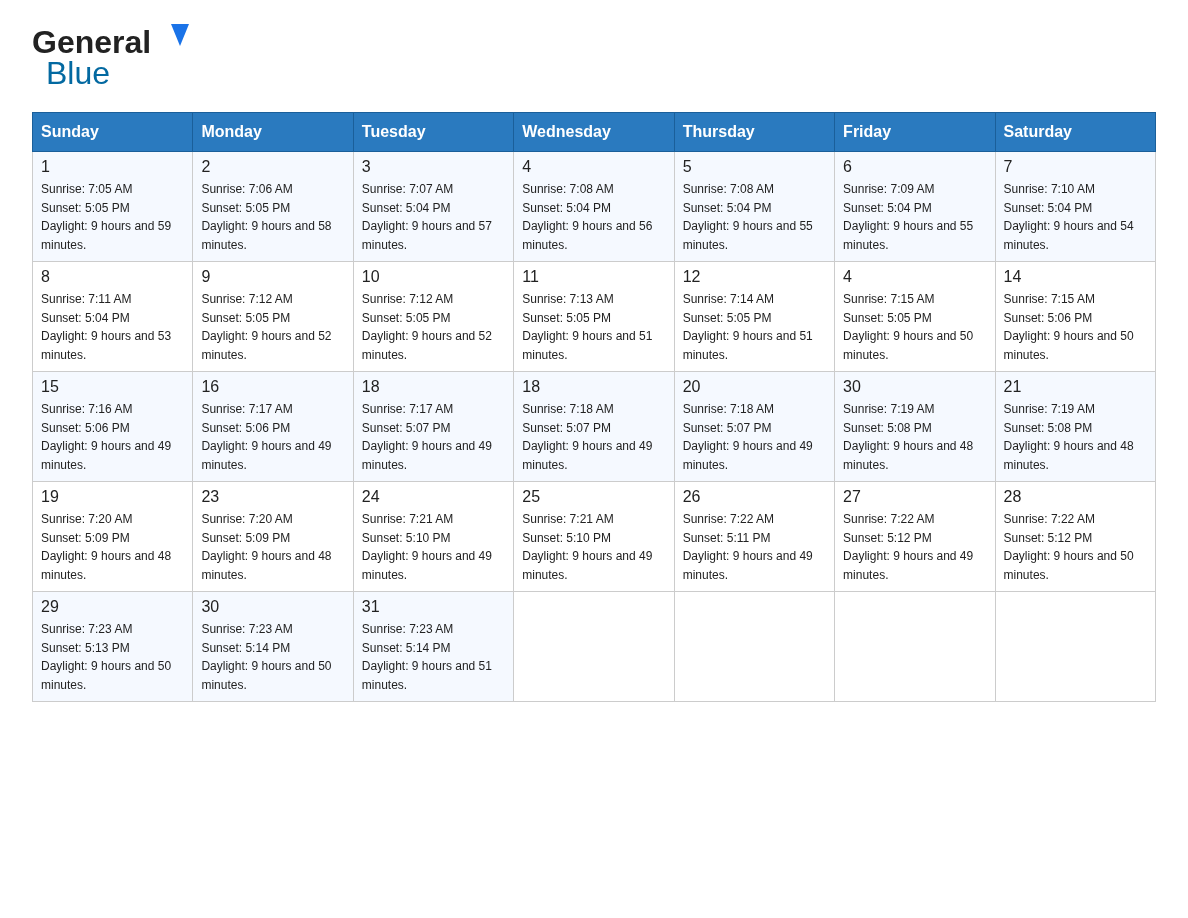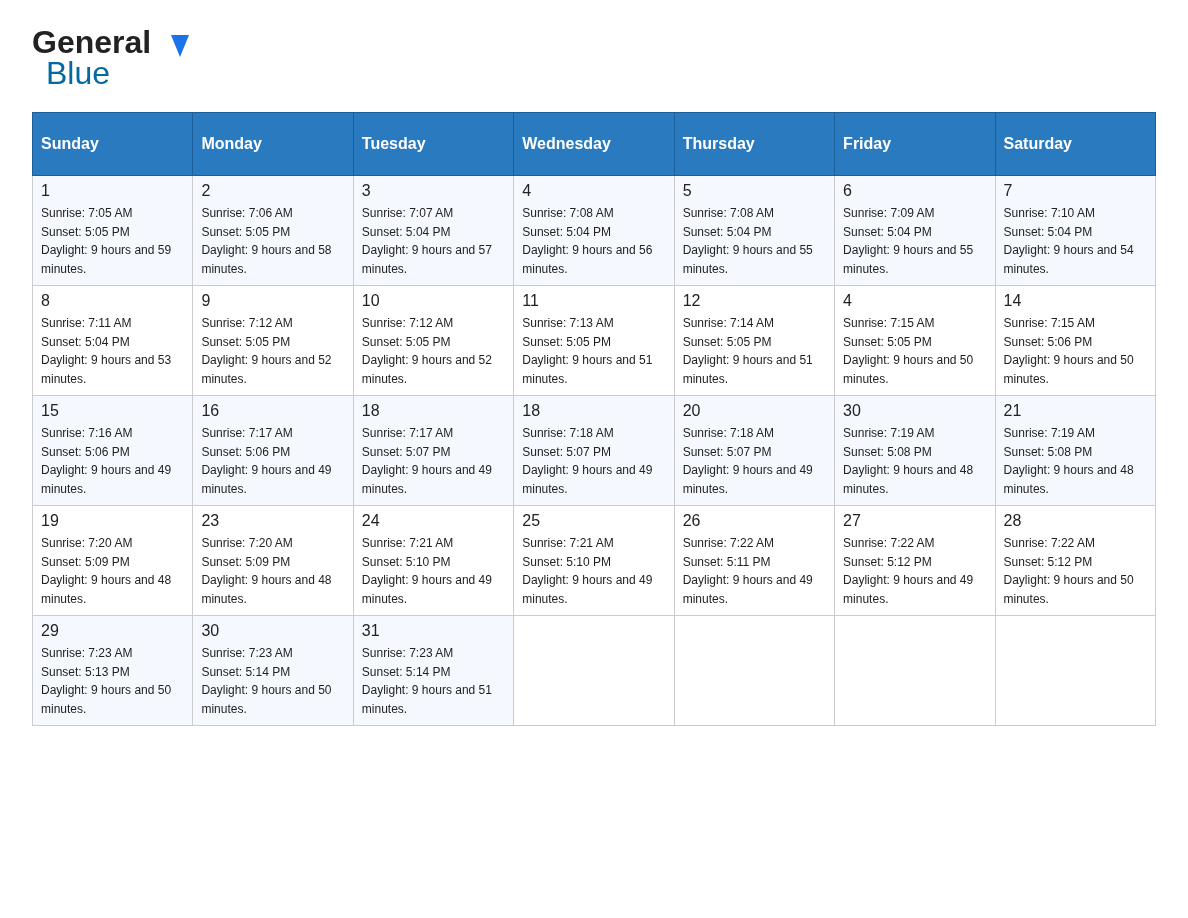--- a/index.html
+++ b/index.html
@@ -38,21 +38,21 @@
     table {
       width: 100%;
       border-collapse: collapse;
       table-layout: fixed;
     }
     thead tr th {
       background-color: #2a7abf;
       color: #fff;
       font-size: 16px;
       font-weight: bold;
-      padding: 22px 8px;
+      padding: 10px 8px;
       text-align: left;
       border: 1px solid #1a5f9a;
     }
     tbody tr td {
       border: 1px solid #ccc;
       vertical-align: top;
       padding: 6px 8px;
       font-size: 13px;
       color: #222;
       height: 110px;
@@ -77,21 +77,21 @@
     }
     .empty-cell {
       background: #fff !important;
     }
   </style>
 </head>
 <body>
 
 <div class="header">
   <div class="logo">
-    <div style="display:flex;align-items:flex-end;gap:18px;">
+    <div style="display:flex;align-items:flex-start;gap:18px;">
       <span style="font-size:32px;font-weight:bold;color:#222;">General</span>
       <svg width="18" height="22" viewBox="0 0 18 22" style="margin-left:2px;margin-bottom:4px;">
         <polygon points="0,0 18,0 9,22" fill="#1a73e8"></polygon>
       </svg>
     </div>
     <span style="font-size:32px;font-weight:normal;color:#0369a1;margin-top:-6px;margin-left:14px;">Blue</span>
   </div>
   <div class="title-block">
     <div class="month-title"></div>
     <div class="location-title"></div>

